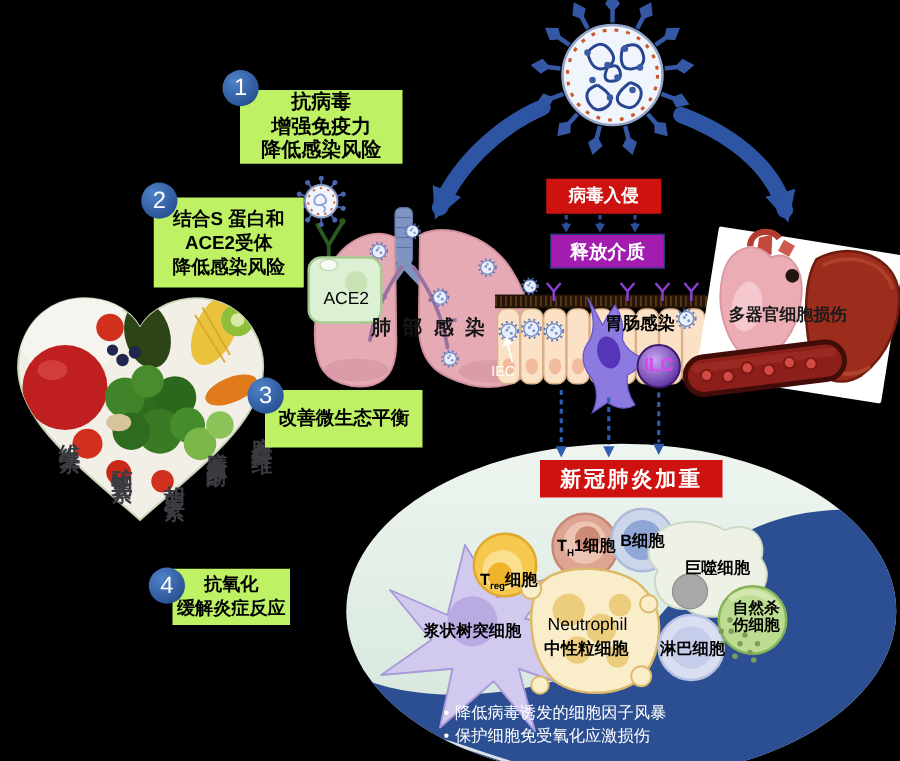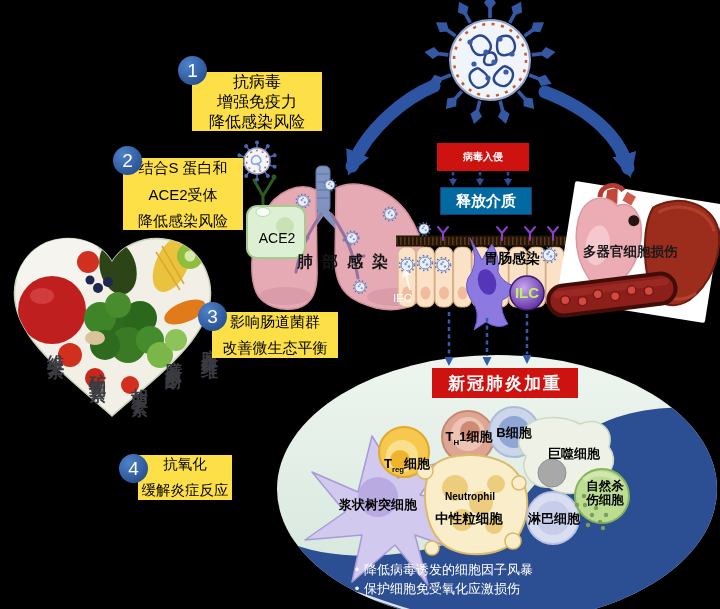--- a/index.html
+++ b/index.html
@@ -1,28 +1,28 @@
 <!DOCTYPE html>
 <html><head>
 <meta charset="utf-8">
 <style>
   html,body{margin:0;padding:0;background:#000;}
   .stage{position:relative;width:720px;height:609px;background:#000;overflow:hidden;
          font-family:"Liberation Sans","DejaVu Sans",sans-serif;}
   .abs{position:absolute;}
   svg{position:absolute;left:0;top:0;}
-  .ybox{background:#fde047;color:#000;font-weight:normal;text-align:center;
-        display:flex;flex-direction:column;justify-content:space-between;z-index:3;}
+  .ybox{background:#bef264;color:#000;font-weight:bold;text-align:center;
+        display:flex;flex-direction:column;justify-content:center;z-index:3;}
   .ybox span{display:block;}
   .numcircle{background:radial-gradient(circle at 35% 30%,#4f82c8,#1c4384);border-radius:50%;
              color:#fff;display:flex;align-items:center;justify-content:center;
              font-size:19px;z-index:4;width:29px;height:29px;}
   .redbox{background:#ce1210;color:#fff;font-weight:bold;display:flex;align-items:center;
           justify-content:center;z-index:3;}
-  .bluebox{background:#0369a1;border:1px solid #1c3a70;color:#fff;font-weight:bold;
+  .bluebox{background:#a21caf;border:1px solid #1c3a70;color:#fff;font-weight:bold;
            display:flex;align-items:center;justify-content:center;z-index:3;font-family:Liberation Mono, monospace;}
   .lbl{z-index:3;color:#000;}
   .cell-label{z-index:3;color:#000;font-weight:bold;text-align:center;}
   .vtext{writing-mode:vertical-rl;text-orientation:upright;color:#3b3b42;font-weight:700;
          font-size:17px;letter-spacing:4px;z-index:2;}
   .bullets{z-index:3;color:#fff;font-size:13px;line-height:19px;font-weight:500;}
   .bullets .row{display:flex;}
   .bullets .mk{width:14px;text-align:center;}
   sub.sb{font-size:0.6em;}
 </style>
@@ -375,58 +375,57 @@
 <div class="abs numcircle" style="left:178px;top:56px;">1</div>
 
 <div class="abs ybox" style="left:123px;top:158px;width:120px;height:72px;font-size:15px;line-height:19px;">
   <span>结合S 蛋白和</span>
   <span>ACE2受体</span>
   <span>降低感染风险</span>
 </div>
 <div class="abs numcircle" style="left:113px;top:146px;">2</div>
 
 <div class="abs ybox" style="left:212px;top:312px;width:126px;height:46px;font-size:15px;line-height:20px;">
-  <span>影响肠道菌群</span>
   <span>改善微生态平衡</span>
 </div>
 <div class="abs numcircle" style="left:198px;top:302px;">3</div>
 
 <div class="abs ybox" style="left:138px;top:455px;width:94px;height:45px;font-size:14.5px;line-height:19px;">
   <span>抗氧化</span>
   <span>缓解炎症反应</span>
 </div>
 <div class="abs numcircle" style="left:119px;top:454px;">4</div>
 
-<div class="abs redbox" style="left:437px;top:143px;width:92px;height:28px;font-size:10px;">病毒入侵</div>
+<div class="abs redbox" style="left:437px;top:143px;width:92px;height:28px;font-size:14px;">病毒入侵</div>
 <div class="abs bluebox" style="left:440px;top:187px;width:90px;height:26px;font-size:15px;">释放介质</div>
 <div class="abs redbox" style="left:432px;top:368px;width:146px;height:30px;font-size:17px;letter-spacing:2px;text-align:center;">新冠肺炎加重</div>
 
 <div class="abs lbl" style="left:253px;top:230px;width:48px;font-size:14px;font-weight:400;text-align:center;">ACE2</div>
 <div class="abs lbl" style="left:297px;top:252px;width:130px;font-size:16px;font-weight:bold;letter-spacing:9px;color:#161616;">肺部感染</div>
 <div class="abs lbl" style="left:484px;top:250px;width:68px;font-size:14px;font-weight:bold;">胃肠感染</div>
 <div class="abs lbl" style="left:393px;top:292px;width:30px;font-size:11.5px;color:#fff;">IEC</div>
-<div class="abs lbl" style="left:509px;top:284px;width:36px;font-size:15px;font-weight:bold;color:#bef264;text-align:center;">ILC</div>
+<div class="abs lbl" style="left:509px;top:284px;width:36px;font-size:15px;font-weight:bold;color:#d946ef;text-align:center;">ILC</div>
 <div class="abs lbl" style="left:583px;top:243px;width:116px;font-size:13.5px;font-weight:bold;color:#1a1a1a;">多器官细胞损伤</div>
 
 <div class="abs vtext" style="left:44px;top:340px;height:80px;">维生素</div>
 <div class="abs vtext" style="left:86px;top:360px;height:100px;">矿物元素</div>
 <div class="abs vtext" style="left:128px;top:374px;height:100px;">胡萝卜素</div>
 <div class="abs vtext" style="left:162px;top:348px;height:100px;">膳食多酚</div>
 <div class="abs vtext" style="left:198px;top:336px;height:100px;">膳食纤维</div>
 
 <div class="abs cell-label" style="left:370px;top:455px;width:74px;font-size:13px;"><span>T</span><sub class="sb">reg</sub><span>细胞</span></div>
 <div class="abs cell-label" style="left:436px;top:428px;width:66px;font-size:13px;"><span>T</span><sub class="sb">H</sub><span>1细胞</span></div>
 <div class="abs cell-label" style="left:490px;top:424px;width:48px;font-size:13px;">B细胞</div>
 <div class="abs cell-label" style="left:544px;top:445px;width:60px;font-size:13px;">巨噬细胞</div>
 <div class="abs cell-label" style="left:580px;top:479px;width:50px;font-size:12.5px;line-height:14px;">
   <div>自然杀</div>
   <div>伤细胞</div>
 </div>
 <div class="abs cell-label" style="left:526px;top:510px;width:56px;font-size:13px;">淋巴细胞</div>
-<div class="abs cell-label" style="left:436px;top:491px;width:68px;font-size:10px;font-weight:700;">Neutrophil</div>
+<div class="abs cell-label" style="left:436px;top:491px;width:68px;font-size:14px;font-weight:400;">Neutrophil</div>
 <div class="abs cell-label" style="left:431px;top:510px;width:76px;font-size:13.5px;">中性粒细胞</div>
 <div class="abs cell-label" style="left:336px;top:496px;width:84px;font-size:13px;font-weight:600;">浆状树突细胞</div>
 
 <div class="abs bullets" style="left:350px;top:560px;width:262px;">
   <div class="row">
     <span class="mk">•</span>
     <span>降低病毒诱发的细胞因子风暴</span>
   </div>
   <div class="row">
     <span class="mk">•</span>

